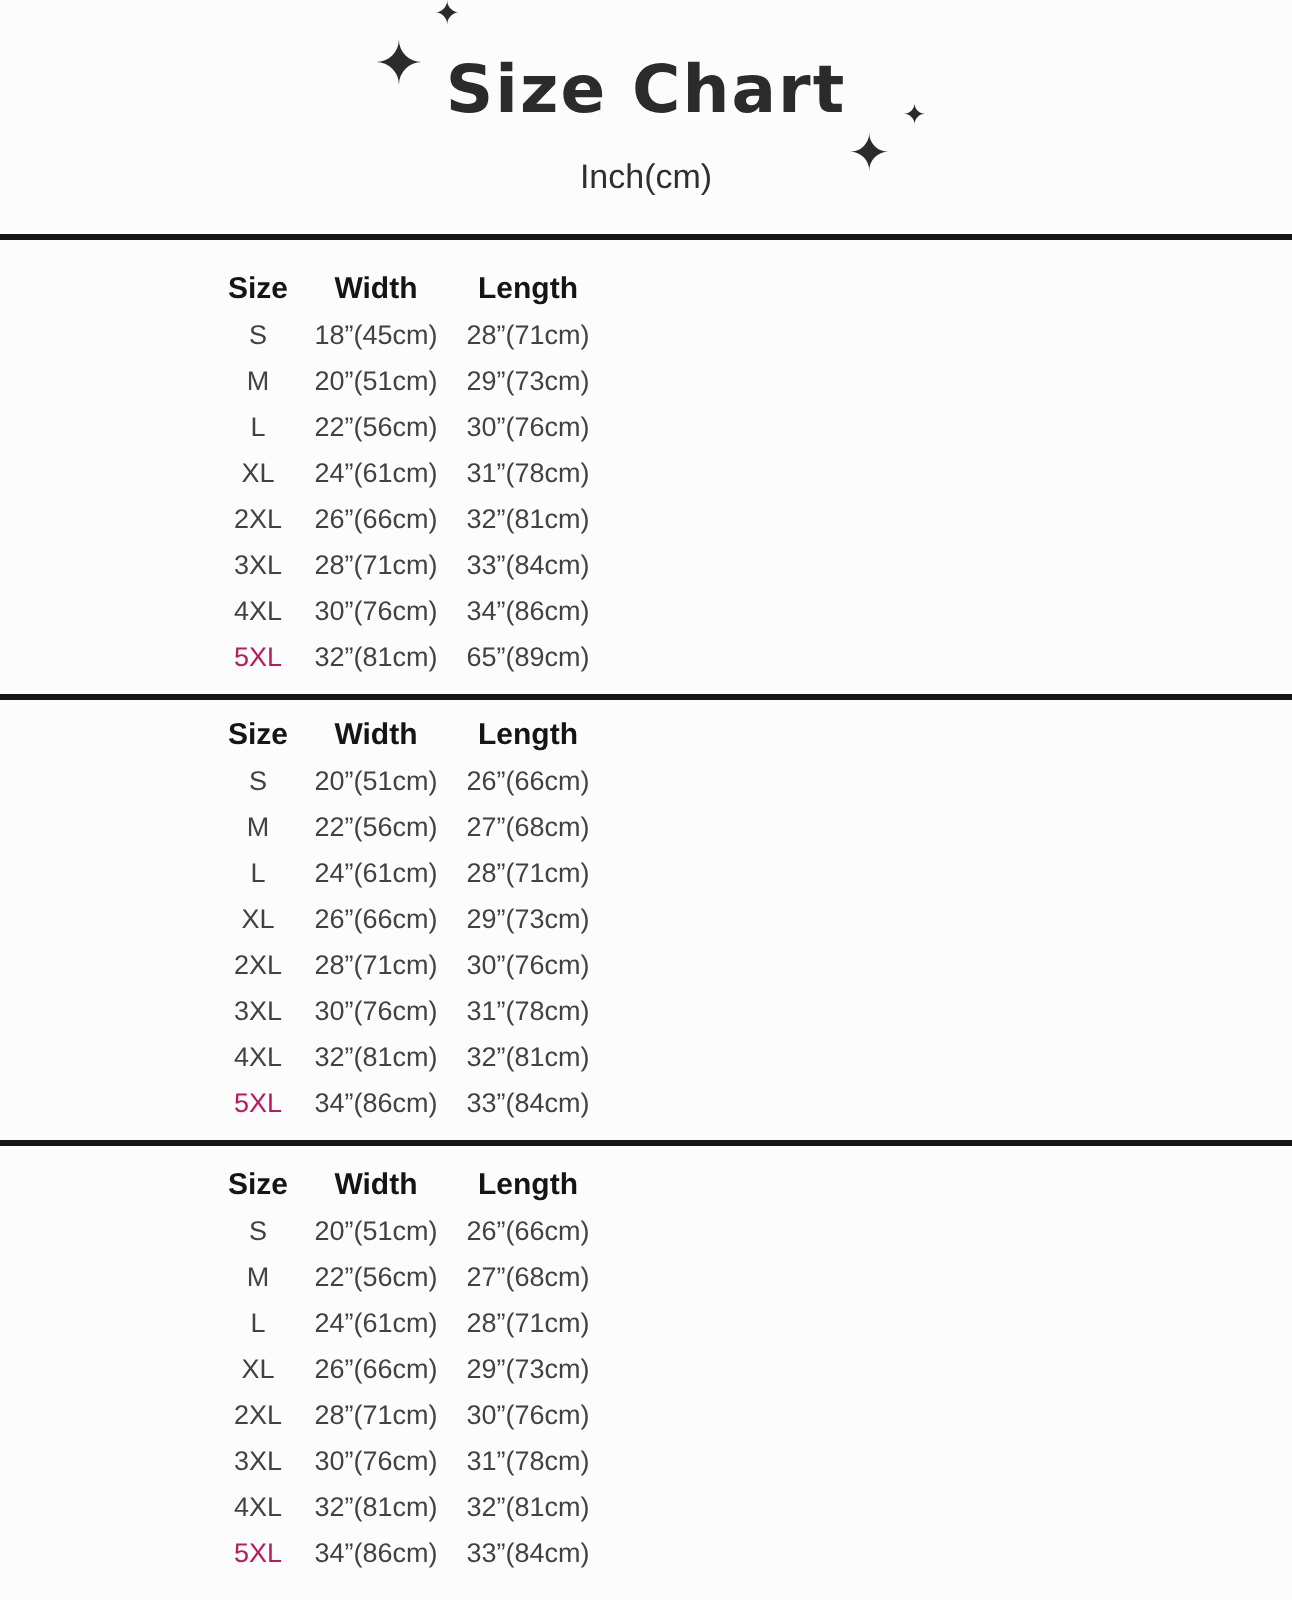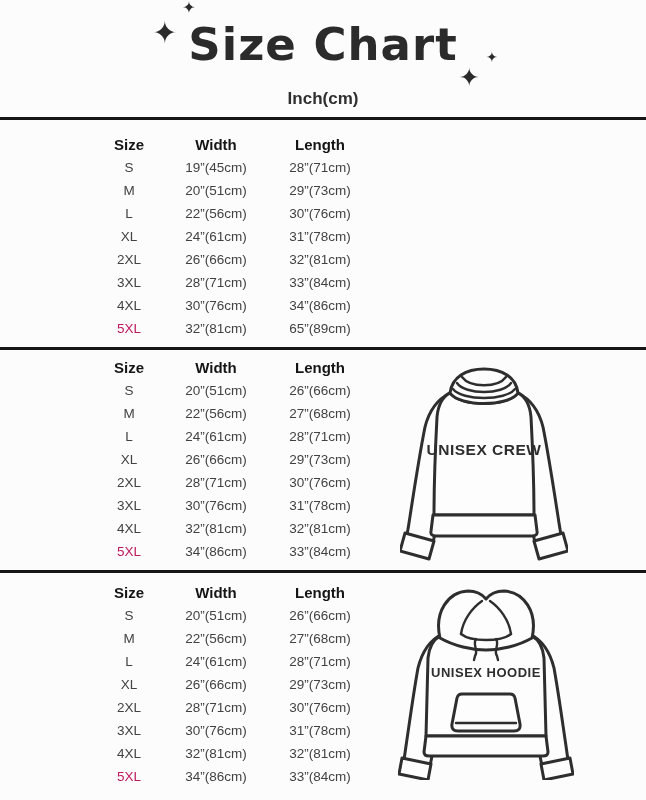--- a/index.html
+++ b/index.html
@@ -7,40 +7,40 @@
     position:relative; width:646px; height:800px;
     background:#fcfcfc; overflow:hidden;
     font-family:"Liberation Sans", sans-serif;
     color:#2d2d2d;
   }
   
   .header { position:absolute; top:14px; left:0; width:100%; text-align:center; }
   .title-wrap { position:relative; display:inline-block; }
   .title {
     font-family:"DejaVu Sans", sans-serif;
-    font-size:45px; line-height:62px; font-weight:bold;
+    font-size:33px; line-height:62px; font-weight:bold;
     letter-spacing:1px; color:#2b2b2b; margin:0;
   }
   .sparkle { position:absolute; color:#2b2b2b; line-height:1; }
   .sp1 { left:-36px; top:4px;   font-size:30px; }
   .sp2 { left:-6px;  top:-14px; font-size:16px; }
   .sp3 { right:-22px; bottom:-14px; font-size:25px; }
   .sp4 { right:-40px; bottom:12px;  font-size:14px; }
-  .subtitle { font-size:17px; font-weight:bold; color:#2f2f2f; margin-top:13px; }
+  .subtitle { font-size:17px; font-weight:normal; color:#2f2f2f; margin-top:3px; }
 
   
   .divider { position:absolute; left:0; width:646px; height:2.5px; background:#161616; }
   .d1 { top:117px; } .d2 { top:347px; } .d3 { top:570px; }
 
   
   .size-table { position:absolute; left:99px; width:220px; }
   .t1 { top:133px; } .t2 { top:356px; } .t3 { top:581px; }
   .thead, .trow {
     display:grid; grid-template-columns:60px 58px 94px;
-    height:23px; align-items:center; justify-items:center;gap:28px;
+    height:23px; align-items:center; justify-items:center;
   }
   .th { font-size:15px; font-weight:bold; color:#151515; white-space:nowrap; }
   .td { font-size:13.5px; color:#424242; white-space:nowrap; }
   .td.muted { color:#be185d; }
 
   
   .garment-figure { position:absolute; margin:0; }
   .f-tee    { left:388px; top:150px; width:176px; height:168px; }
   .f-crew   { left:400px; top:365px; width:168px; height:198px; }
   .f-hoodie { left:398px; top:584px; width:176px; height:196px; }
@@ -74,21 +74,21 @@
 
   <div class="size-table t1">
     <div class="thead">
       <span class="th">Size</span>
       <span class="th">Width</span>
       <span class="th">Length</span>
     </div>
     <div class="tbody">
         <div class="trow">
           <span class="td td-size">S</span>
-          <span class="td td-width">19”(45cm)</span>
+          <span class="td td-width">18”(45cm)</span>
           <span class="td td-length">28”(71cm)</span>
         </div>
         <div class="trow">
           <span class="td td-size">M</span>
           <span class="td td-width">20”(51cm)</span>
           <span class="td td-length">29”(73cm)</span>
         </div>
         <div class="trow">
           <span class="td td-size">L</span>
           <span class="td td-width">22”(56cm)</span>
@@ -216,59 +216,15 @@
         </div>
         <div class="trow">
           <span class="td td-size muted">5XL</span>
           <span class="td td-width">34”(86cm)</span>
           <span class="td td-length">33”(84cm)</span>
         </div>
       </div>
   </div>
 
 
-  <figure class="garment-figure f-crew">
-    <svg viewBox="0 0 168 198">
-
-      <path class="lnf" d="M50,28 C38,34 29,46 25,62 C19,92 13,132 9,158 L7,170 L33,178 L37,158 C40,130 42,102 44,78 L46,40 Z"></path>
-      <path class="lnf" d="M5,168 L34,176 L29,194 L0,186 Z"></path>
-      <path class="lnf" d="M118,28 C130,34 139,46 143,62 C149,92 155,132 159,158 L161,170 L135,178 L131,158 C128,130 126,102 124,78 L122,40 Z"></path>
-      <path class="lnf" d="M163,168 L134,176 L139,194 L168,186 Z"></path>
-
-      <path class="lnf" d="M50,28 C60,42 108,42 118,28 C125,31 130,40 131,52 C133,90 134,120 134,150 L34,150 C34,120 35,90 37,52 C38,40 43,31 50,28 Z"></path>
-
-      <path class="lnf" d="M33,150 L135,150 L137,166 Q138,171 132,171 L36,171 Q30,171 31,166 Z"></path>
-
-      <path class="lnf" d="M50,28 C52,12 66,4 84,4 C102,4 116,12 118,28 C108,42 60,42 50,28 Z"></path>
-      <path class="thin" d="M53,24 C62,36 106,36 115,24"></path>
-      <path class="thin" d="M57,18 C65,30 103,30 111,18"></path>
-      <path class="thin" d="M62,12 C70,23 98,23 106,12"></path>
-      <text class="gtxt" x="84" y="90" font-size="15.5">UNISEX CREW</text>
-    </svg>
-  </figure>
-
-  <figure class="garment-figure f-hoodie">
-    <svg viewBox="0 0 176 196">
-
-      <path class="lnf" d="M44,50 C32,56 24,68 20,84 C15,112 11,142 8,162 L6,176 L32,182 L36,162 C39,134 41,108 42,88 L43,62 Z"></path>
-      <path class="lnf" d="M4,174 L33,180 L30,196 L1,190 Z"></path>
-      <path class="lnf" d="M132,50 C144,56 152,68 156,84 C161,112 165,142 168,162 L170,176 L144,182 L140,162 C137,134 135,108 134,88 L133,62 Z"></path>
-      <path class="lnf" d="M172,174 L143,180 L146,196 L175,190 Z"></path>
-
-      <path class="lnf" d="M42,52 C56,44 120,44 134,52 C141,56 145,64 146,74 L148,152 L28,152 L30,74 C31,64 35,56 42,52 Z"></path>
-
-      <path class="lnf" d="M28,152 L148,152 L150,168 Q150,172 145,172 L31,172 Q26,172 26,168 Z"></path>
-
-      <path class="lnf" d="M64,110 L112,110 Q116,110 117,114 L122,140 Q123,147 116,147 L60,147 Q53,147 54,140 L59,114 Q60,110 64,110 Z"></path>
-      <path class="thin" d="M58,139 L118,139"></path>
-
-      <path class="lnf" d="M42,54 C36,28 50,8 70,7 C78,7 84,10 88,15 C92,10 98,7 106,7 C126,8 140,28 134,54 C120,62 102,66 88,66 C74,66 56,62 42,54 Z"></path>
-      <path class="thin" d="M84,17 C74,24 65,36 63,50"></path>
-      <path class="thin" d="M92,17 C102,24 111,36 113,50"></path>
-      <path class="thin" d="M63,50 C73,58 103,58 113,50"></path>
-
-      <path class="thin" d="M78,55 C74,61 81,66 77,72 L76,76"></path>
-      <path class="thin" d="M98,55 C102,61 95,66 99,72 L100,76"></path>
-      <text class="gtxt" x="88" y="93" font-size="13">UNISEX HOODIE</text>
-    </svg>
-  </figure>
+
 
 </div>
 
 </body></html>

